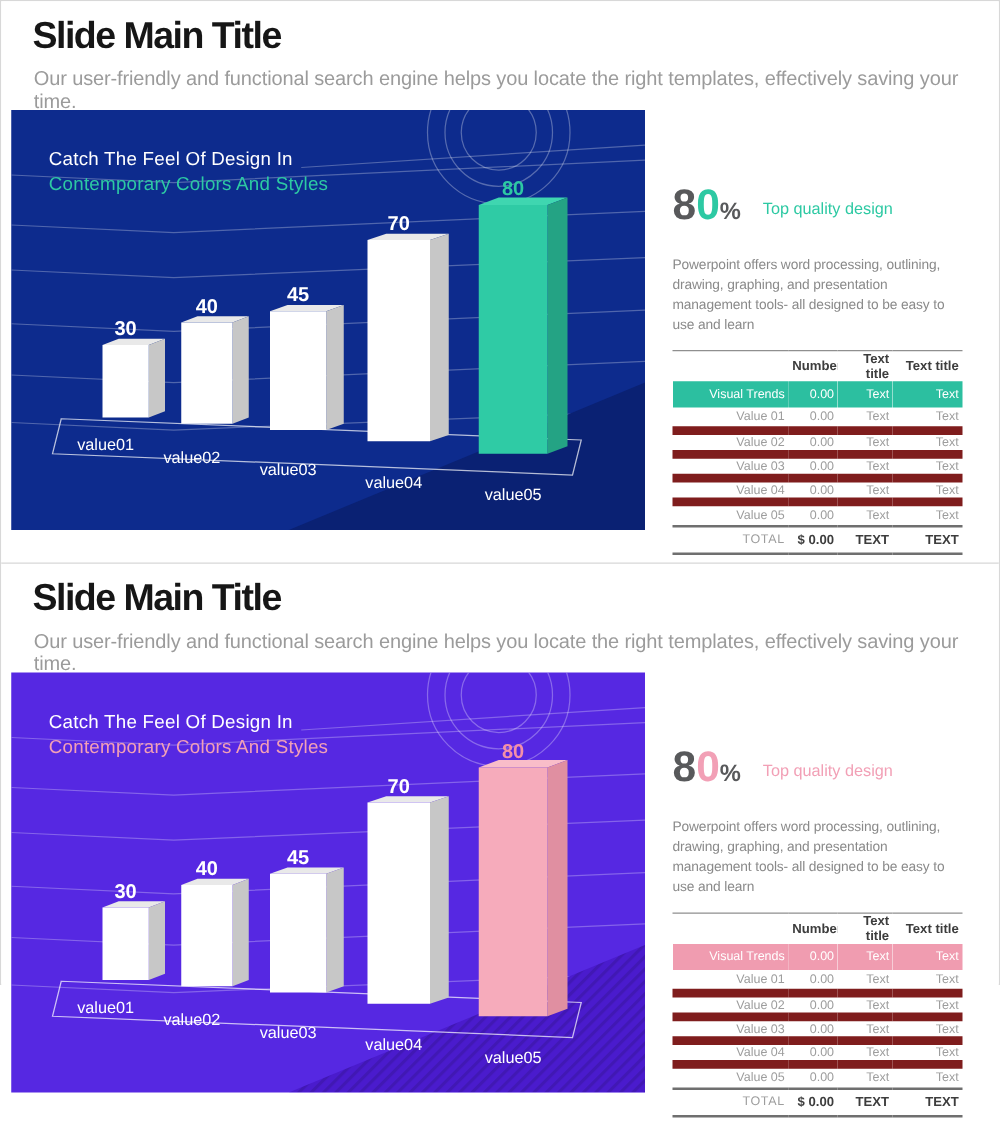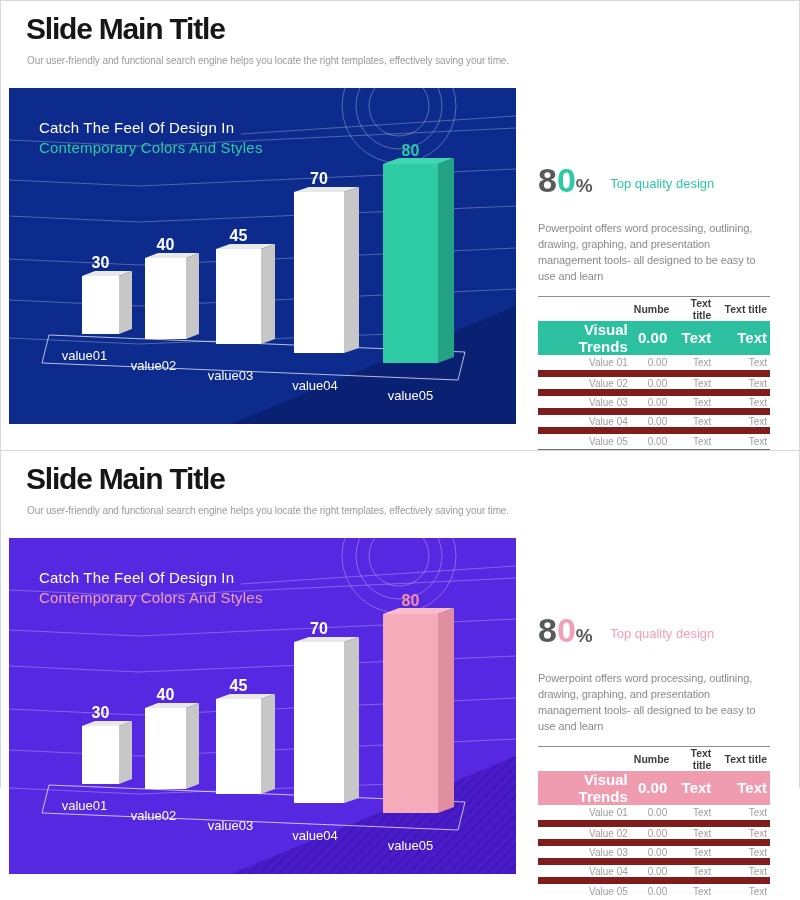--- a/index.html
+++ b/index.html
@@ -3,45 +3,45 @@
 <meta charset="utf-8">
 <style>
   * { margin:0; padding:0; box-sizing:border-box; }
   html,body { width:800px; height:900px; font-family:"Liberation Sans",sans-serif; background:#ffffff; }
   .page { width:800px; height:788px; border:1px solid #d8d8d8; }
   .slide { position:relative; height:449px; background:#ffffff; overflow:hidden; }
   .slide + .slide { border-top:1px solid #d8d8d8; height:448px; }
 
   .title { position:absolute; left:25px; top:11px; font-size:30px; font-weight:bold;
            letter-spacing:-1.2px; color:#161616; }
-  .subtitle { position:absolute; left:26px; top:54px; font-size:10px; letter-spacing:-0.1px; color:#9b9b9b; }
+  .subtitle { position:absolute; left:26px; top:54px; font-size:16px; letter-spacing:-0.1px; color:#9b9b9b; }
 
   .chart-panel { position:absolute; left:8px; top:87px; width:507px; height:336px;
                  background:var(--chart-bg,#0d2b8d); overflow:hidden; }
   .chart-svg { position:absolute; left:0; top:0; display:block; }
   .chart-svg text { font-family:"Liberation Sans",sans-serif; }
   .chart-heading { position:absolute; left:30px; top:30px; font-size:15px; line-height:1.32; letter-spacing:0.2px; }
   .ch-1 { color:#ffffff; }
   .ch-2 { color:var(--accent,#2dc9a3); }
 
-  .right-col { position:absolute; left:537px; top:160px; width:232px; }
+  .right-col { position:absolute; left:537px; top:144px; width:232px; }
   .stat { white-space:nowrap; height:36px; }
   .stat-big { font-size:34px; font-weight:bold; color:#58595b; }
   .sa { color:var(--accent,#2dc9a3); }
   .stat-pct { font-size:19px; font-weight:bold; color:#58595b; }
   .stat-label { font-size:13px; font-weight:500; color:var(--accent,#2dc9a3);
                 margin-left:13px; position:relative; top:-4px; }
   .desc { margin-top:24px; width:232px; font-size:11px; line-height:1.45; letter-spacing:-0.1px; color:#8a8a8a; }
   .table-wrap { margin-top:11px; }
 
   .tbl { width:232px; border-collapse:collapse; table-layout:fixed; border-top:1px solid #8f8f8f; }
   .tbl th, .tbl td { text-align:right; padding:0 3px; overflow:hidden; }
   .tbl tr.thead th { height:22px; font-size:10.5px; font-weight:bold; color:#3d3d3d; vertical-align:middle; }
-  .tbl tr.hl td { height:21px; background:var(--hl,#2cbfa0); color:#ffffff; font-weight:bold;
-                  font-size:15px; vertical-align:middle; }
+  .tbl tr.hl td { height:21px; background:var(--hl,#2cbfa0); color:#ffffff; font-weight:normal;
+                  font-size:10px; vertical-align:middle; }
   .tbl tr.drow td { height:19px; font-size:10px; color:#9d9d9d; vertical-align:middle;margin-top:16px; }
   .tbl tr.drow + tr.drow td { border-top:7px solid #7f1d1d; }
   .tbl tr.frow td { height:22px; font-size:10.5px; font-weight:bold; color:#3d3d3d; vertical-align:middle;
                     border-top:2px solid #6f6f6f; border-bottom:2px solid #6f6f6f; }
   .tbl tr.frow td.ftl { font-size:10px; font-weight:normal; color:#9d9d9d; letter-spacing:0.5px; }
 </style>
 </head>
 <body>
 
 <div class="page">

